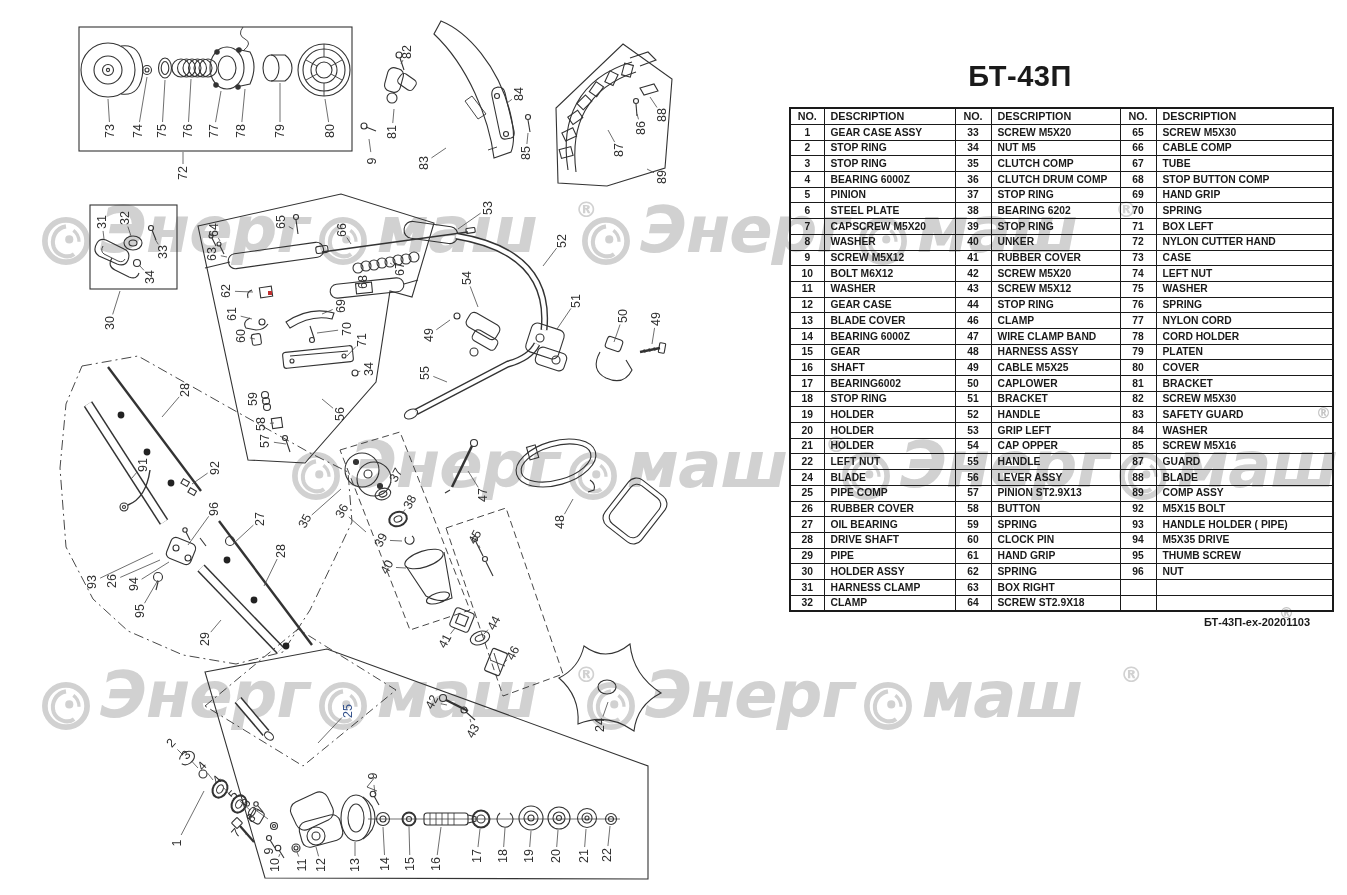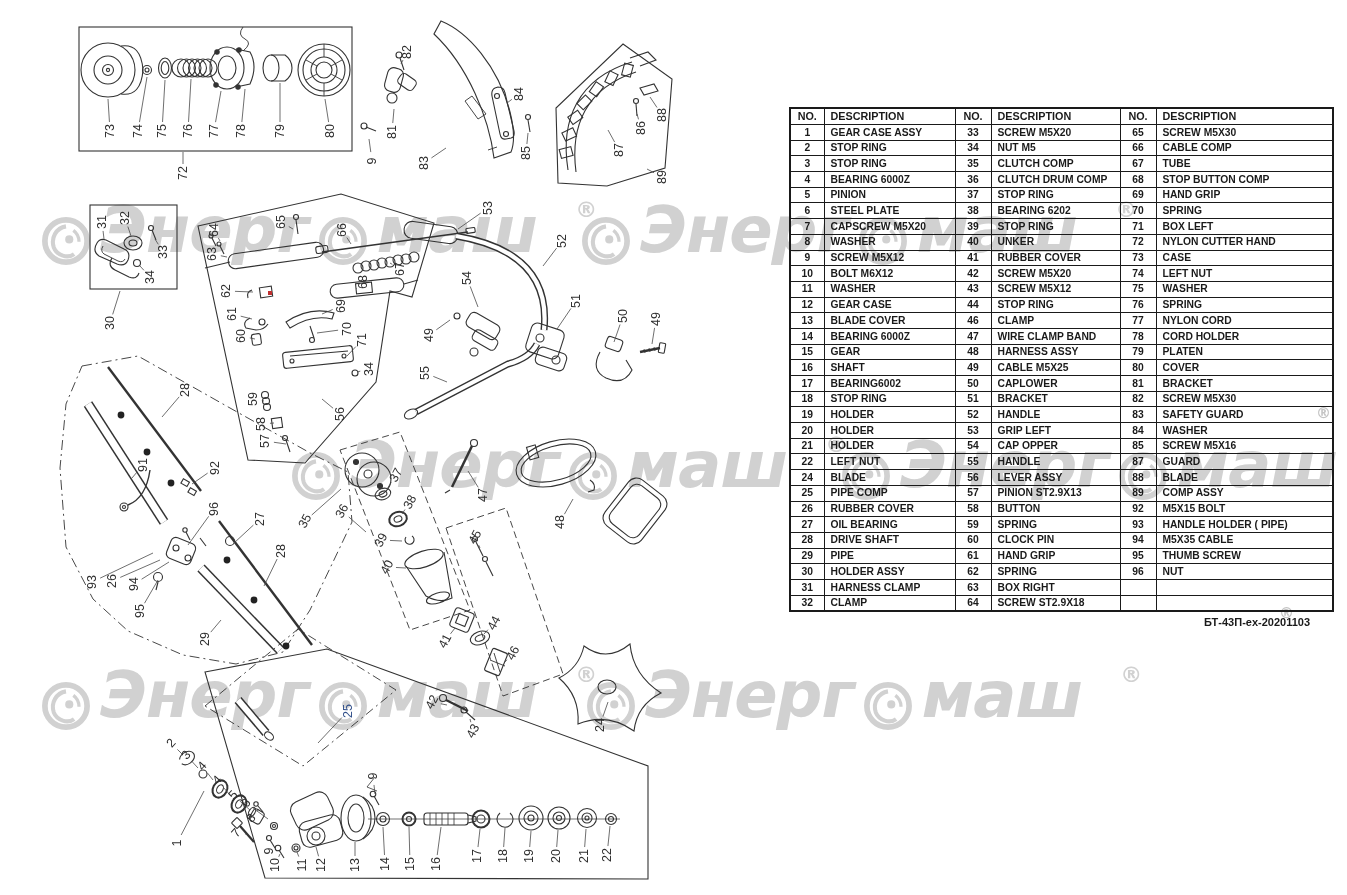--- a/index.html
+++ b/index.html
@@ -612,20 +612,21 @@
         <text x="584" y="856" transform="rotate(-90 584 856)" text-anchor="middle" dominant-baseline="central" font-size="12.5" fill="#2f2f2f" font-family="&quot;Liberation Sans&quot;,sans-serif">21</text>
         <line x1="607.9260923597695" y1="846.047773855561" x2="610" y2="826" stroke="#4a4a4a" stroke-width="0.8"></line>
         <text x="607" y="855" transform="rotate(-90 607 855)" text-anchor="middle" dominant-baseline="central" font-size="12.5" fill="#2f2f2f" font-family="&quot;Liberation Sans&quot;,sans-serif">22</text>
         <line x1="373.9938837346736" y1="784.9449536120626" x2="375" y2="794" stroke="#4a4a4a" stroke-width="0.8"></line>
         <text x="373" y="776" transform="rotate(-90 373 776)" text-anchor="middle" dominant-baseline="central" font-size="12.5" fill="#2f2f2f" font-family="&quot;Liberation Sans&quot;,sans-serif">9</text>
         <line x1="602.9566856244714" y1="716.4995288296445" x2="608" y2="702" stroke="#4a4a4a" stroke-width="0.8"></line>
         <text x="600" y="725" transform="rotate(-90 600 725)" text-anchor="middle" dominant-baseline="central" font-size="12.5" fill="#2f2f2f" font-family="&quot;Liberation Sans&quot;,sans-serif">24</text>
       </g>
   </svg>
 
+  <div id="title">БТ-43П</div>
 
   <div id="tablebox">
     <table>
       <colgroup>
         <col style="width:34px">
           <col style="width:131px">
         <col style="width:36px">
           <col style="width:129px">
         <col style="width:36px">
           <col style="width:177px">
@@ -848,21 +849,21 @@
             <td class="dsc">SPRING</td>
             <td class="noc">93</td>
             <td class="dsc">HANDLE HOLDER ( PIPE)</td>
           </tr>
           <tr>
             <td class="noc">28</td>
             <td class="dsc">DRIVE SHAFT</td>
             <td class="noc">60</td>
             <td class="dsc">CLOCK PIN</td>
             <td class="noc">94</td>
-            <td class="dsc">M5X35 CABLE</td>
+            <td class="dsc">M5X35 DRIVE</td>
           </tr>
           <tr>
             <td class="noc">29</td>
             <td class="dsc">PIPE</td>
             <td class="noc">61</td>
             <td class="dsc">HAND GRIP</td>
             <td class="noc">95</td>
             <td class="dsc">THUMB SCREW</td>
           </tr>
           <tr>

